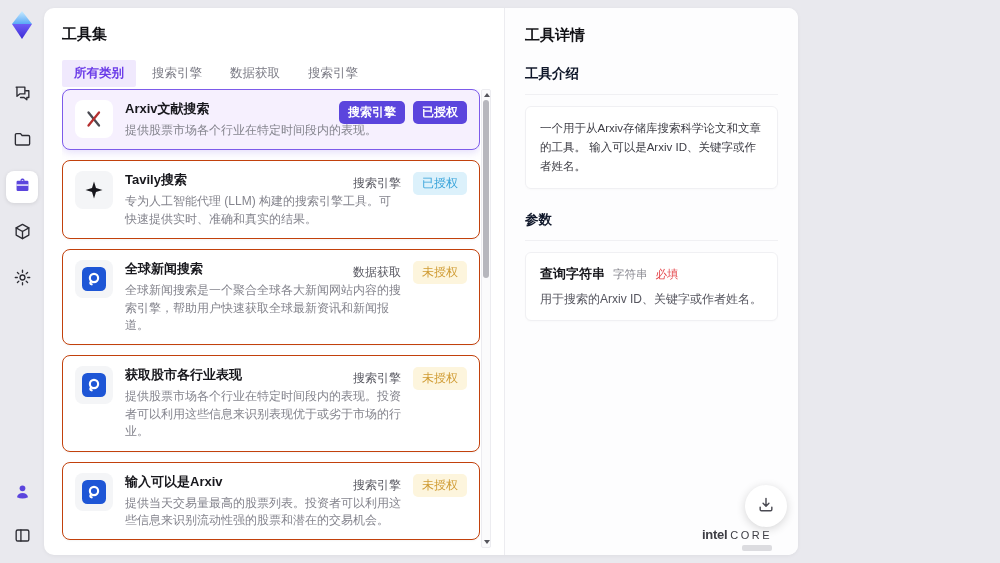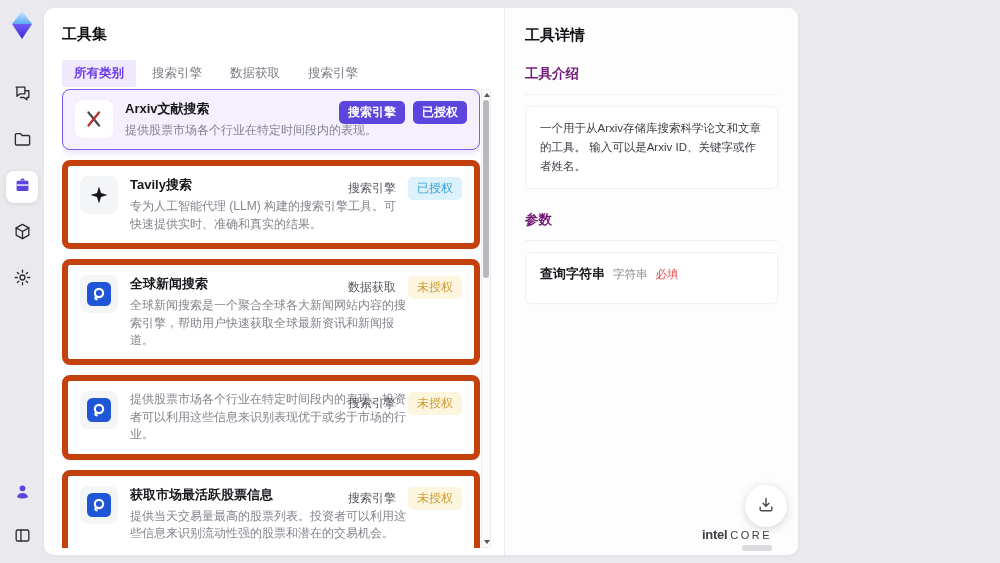--- a/index.html
+++ b/index.html
@@ -41,21 +41,21 @@
   .tabs { display:flex; gap:4px; margin-bottom:12px; }
   .tab { font-size:12.5px; color:#7b7b85; padding:5px 12px; border-radius:2px; cursor:pointer; white-space:nowrap; }
   .tab.active { background:#f0e9fd; color:#6b3ce8; font-weight:bold; }
 
   .tool-list {
     position:absolute; top:81px; left:18px; width:418px; bottom:7px;
     display:flex; flex-direction:column; gap:10px; overflow:hidden;
   }
   .tool-item {
     position:relative; display:flex; padding:10px 12px; flex-shrink:0;
-    border:6px solid #c2410c; border-radius:8px; background:#fff;
+    border:1px solid #c2410c; border-radius:8px; background:#fff;
     box-shadow:0 1px 2px rgba(0,0,0,.04); cursor:pointer;
   }
   .tool-item.selected {
     background:#f6f0fe; border:1.5px solid #7d5bea;
     box-shadow:0 2px 8px rgba(125,91,234,.22);
   }
   .tool-icon {
     width:38px; height:38px; border-radius:8px; background:#f4f5f7;
     display:flex; align-items:center; justify-content:center; margin-right:12px; flex-shrink:0;
   }
@@ -78,21 +78,21 @@
   }
   .sb-thumb { position:absolute; top:10px; left:1px; width:6px; height:178px; background:#b7b7bd; border-radius:3px; }
   .sb-arrow { position:absolute; left:2px; width:0; height:0; border-left:3px solid transparent; border-right:3px solid transparent; }
   .sb-arrow.up { top:3px; border-bottom:4px solid #55555c; }
   .sb-arrow.down { bottom:3px; border-top:4px solid #55555c; }
 
   
   .detail-pane { flex:1; padding:18px 20px; background:#fdfdfe; }
   .detail-title { font-size:15px; font-weight:bold; color:#121216; margin-bottom:20px; }
   .section-head {
-    font-size:13.5px; font-weight:bold; color:#701a75;
+    font-size:13.5px; font-weight:bold; color:#0f172a;
     padding-bottom:11px; margin-bottom:11px; border-bottom:1px solid #f0f0f3;
   }
   .card {
     background:#fff; border:1px solid #f0f0f3; border-radius:6px;
     padding:12px 14px; box-shadow:0 1px 2px rgba(0,0,0,.02);
   }
   .intro-card { margin-bottom:22px; }
   .intro-card p { font-size:11.5px; color:#3c3c44; line-height:1.65; }
   .param-head { margin-bottom:8px; display:flex; align-items:baseline; gap:8px; }
   .p-name { font-weight:bold; font-size:13px; color:#17171c; }
@@ -245,38 +245,39 @@
 
   <div class="tool-item">
     <div class="tool-icon">
               <svg viewBox="0 0 36 36">
                 <rect width="36" height="36" rx="8" fill="#1e56d6"></rect>
                 <circle cx="18" cy="16.5" r="6.2" fill="none" stroke="#fff" stroke-width="3.2"></circle>
                 <path d="M13.5 21.5q-2.5 3.5 1 4.5" fill="none" stroke="#fff" stroke-width="3.2" stroke-linecap="round"></path>
               </svg>
             </div>
     <div class="tool-body">
+      <div class="tool-name">获取股市各行业表现</div>
       <div class="tool-desc">提供股票市场各个行业在特定时间段内的表现。投资者可以利用这些信息来识别表现优于或劣于市场的行业。</div>
     </div>
     <div class="tool-tags">
       <span class="tag cat">搜索引擎</span>
       <span class="tag status unauthorized">未授权</span>
     </div>
   </div>
 
   <div class="tool-item">
     <div class="tool-icon">
               <svg viewBox="0 0 36 36">
                 <rect width="36" height="36" rx="8" fill="#1e56d6"></rect>
                 <circle cx="18" cy="16.5" r="6.2" fill="none" stroke="#fff" stroke-width="3.2"></circle>
                 <path d="M13.5 21.5q-2.5 3.5 1 4.5" fill="none" stroke="#fff" stroke-width="3.2" stroke-linecap="round"></path>
               </svg>
             </div>
     <div class="tool-body">
-      <div class="tool-name">获取市场最活跃股票信息</div>
+      <div class="tool-name">输入可以是Arxiv</div>
       <div class="tool-desc">提供当天交易量最高的股票列表。投资者可以利用这些信息来识别流动性强的股票和潜在的交易机会。</div>
     </div>
     <div class="tool-tags">
       <span class="tag cat">搜索引擎</span>
       <span class="tag status unauthorized">未授权</span>
     </div>
   </div>
 
 </div>
       <div class="scrollbar">
@@ -294,20 +295,21 @@
         <p>一个用于从Arxiv存储库搜索科学论文和文章的工具。 输入可以是Arxiv ID、关键字或作者姓名。</p>
       </div>
 
       <h3 class="section-head">参数</h3>
       <div class="card param-card">
         <div class="param-head">
           <span class="p-name">查询字符串</span>
           <span class="p-type">字符串</span>
           <span class="p-req">必填</span>
         </div>
+        <p class="p-desc">用于搜索的Arxiv ID、关键字或作者姓名。</p>
       </div>
     </section>
 
   </main>
 
   <button class="fab">
     <span>
       <svg viewBox="0 0 24 24" fill="none" stroke="#4a4a52" stroke-width="1.7" stroke-linecap="round" stroke-linejoin="round">
         <path d="M12 4v9M8.5 10L12 13.5 15.5 10"></path>
         <path d="M5 14.5v3A1.5 1.5 0 0 0 6.5 19h11a1.5 1.5 0 0 0 1.5-1.5v-3"></path>

